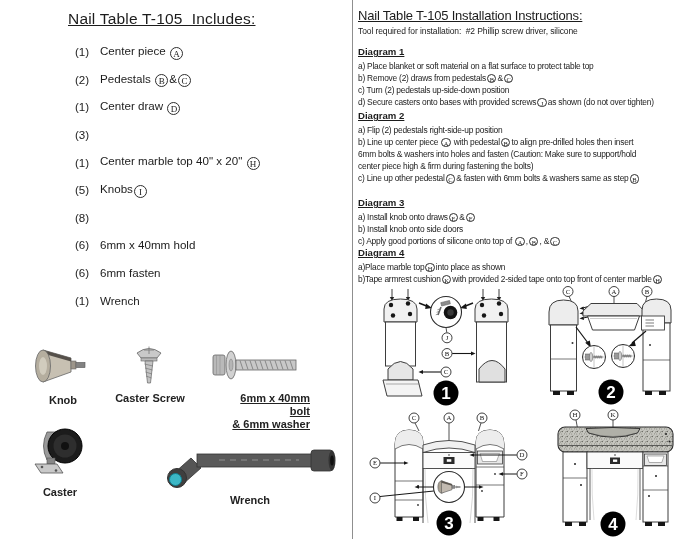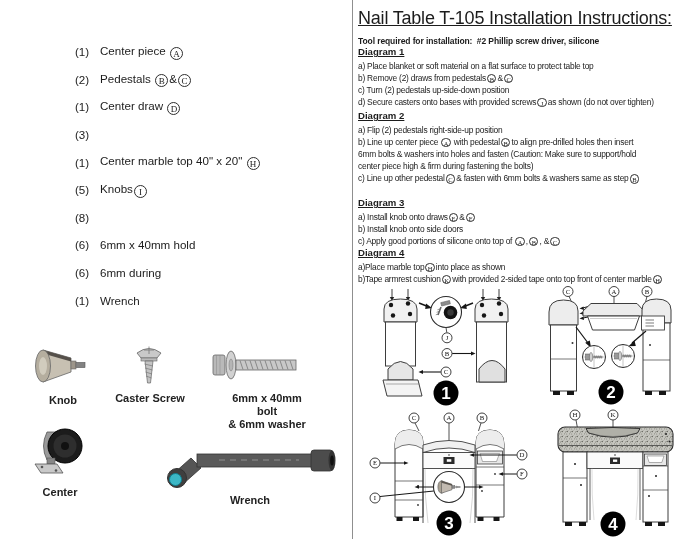--- a/index.html
+++ b/index.html
@@ -16,46 +16,47 @@
 
   .cl{display:inline-block;font-size:0.78em;width:1.45em;height:1.45em;line-height:1.4em;
       text-align:center;border:1px solid #2e2e2e;border-radius:50%;vertical-align:-0.18em;
       margin:0 1px;box-sizing:border-box;font-family:"Liberation Serif",serif;}
 
   figure.part{position:absolute;margin:0;text-align:center;}
   figure.part figcaption{font-weight:bold;font-size:11px;margin-top:2px;color:#222;}
   .fig-knob{left:28px;top:342px;width:70px;}
   .fig-screw{left:115px;top:342px;width:70px;}
   .fig-bolt{left:205px;top:342px;width:105px;}
-  .fig-bolt figcaption{text-align:center;padding-left:19px;line-height:13px;}
+  .fig-bolt figcaption{text-align:right;padding-left:19px;line-height:13px;text-decoration:underline;}
   .fig-caster{left:28px;top:422px;width:64px;}
   .fig-caster figcaption{margin-top:8px;}
   .fig-wrench{left:160px;top:436px;width:180px;}
 
   
-  .right-title{position:absolute;left:358px;top:8px;font-size:18px;letter-spacing:-0.2px;
+  .right-title{position:absolute;left:358px;top:8px;font-size:13px;letter-spacing:-0.2px;
                text-decoration:underline;white-space:pre;}
-  .tools{position:absolute;left:358px;top:36px;font-size:8.5px;letter-spacing:-0.1px;white-space:pre;font-weight:bold;}
+  .tools{position:absolute;left:358px;top:26px;font-size:8.5px;letter-spacing:-0.1px;white-space:pre;}
   .sec{position:absolute;left:358px;width:345px;}
   .sec h3{margin:0 0 2.5px 0;font-size:9.6px;font-weight:bold;text-decoration:underline;}
   .sec p{margin:0;font-size:8.4px;line-height:12.1px;letter-spacing:-0.22px;white-space:nowrap;}
   .sec1{top:46px}.sec2{top:110px}.sec3{top:197px}.sec4{top:247px}
 
   .diagrams{position:absolute;left:352px;top:285px;width:348px;height:254px;}
   .diag{position:absolute;}
   .d1{left:10px;top:3px}.d2{left:194px;top:0}.d3{left:10px;top:120px}.d4{left:194px;top:115px}
   svg{display:block;}
   figure.part svg{display:inline-block;}
 </style>
 </head>
 <body>
 
 <div class="page">
   <div class="vdivider"></div>
 
+  <div class="left-title">Nail Table T-105  Includes:</div>
 
   <div class="includes-list">
     <div class="inc-item">
         <span class="qty">(1)</span>
         <span class="lab">Center piece <span class="cl">A</span></span>
       </div>
     <div class="inc-item">
         <span class="qty">(2)</span>
         <span class="lab">Pedestals <span class="cl">B</span>&amp;<span class="cl">C</span></span>
       </div>
@@ -76,21 +77,21 @@
       </div>
     <div class="inc-item">
         <span class="qty">(8)</span>
       </div>
     <div class="inc-item">
         <span class="qty">(6)</span>
         <span class="lab">6mm x 40mm hold</span>
       </div>
     <div class="inc-item">
         <span class="qty">(6)</span>
-        <span class="lab">6mm during</span>
+        <span class="lab">6mm fasten</span>
       </div>
     <div class="inc-item">
         <span class="qty">(1)</span>
         <span class="lab">Wrench</span>
       </div>
   </div>
 
   <figure class="part fig-screw">
     <svg width="46" height="44" viewBox="0 0 46 44">
       <path d="M10,11 Q22,2 34,11 L30,16 L14,16 Z" fill="#c9c9c9" stroke="#666" stroke-width="0.8"></path>
@@ -154,21 +155,21 @@
     <svg width="58" height="58" viewBox="0 0 58 58">
       <path d="M16,10 Q9,24 16,38 L32,38 L32,10 Z" fill="#9a9a9a" stroke="#555" stroke-width="0.8"></path>
       <circle cx="34" cy="24" r="17" fill="#1c1c1c" stroke="#000"></circle>
       <circle cx="34" cy="24" r="11.5" fill="#2e2e2e"></circle>
       <circle cx="34" cy="24" r="4" fill="#111"></circle>
       <rect x="16" y="36" width="8" height="6" fill="#888" stroke="#555" stroke-width="0.6"></rect>
       <polygon points="4,42 26,42 32,51 10,51" fill="#c9c9c9" stroke="#555" stroke-width="0.8"></polygon>
       <circle cx="11" cy="45" r="1.3" fill="#555"></circle>
       <circle cx="25" cy="48.5" r="1.3" fill="#555"></circle>
     </svg>
-    <figcaption>Center</figcaption>
+    <figcaption>Caster</figcaption>
   </figure>
 
   <figure class="part fig-wrench">
     <svg width="178" height="52" viewBox="0 0 178 52">
       <path d="M40,32 L22,48 L12,38 L30,22 Z" fill="#555" stroke="#333" stroke-width="0.8"></path>
       <rect x="36" y="18" width="116" height="13" fill="#5a5a5a" stroke="#333" stroke-width="0.8"></rect>
       <line x1="58" y1="24" x2="138" y2="24" stroke="#8f8f8f" stroke-width="1.6" stroke-dasharray="6 5" opacity="0.7"></line>
       <rect x="150" y="14" width="22" height="21" rx="3" fill="#4c4c4c" stroke="#333" stroke-width="0.8"></rect>
       <ellipse cx="171" cy="24.5" rx="3.5" ry="10" fill="#333"></ellipse>
       <ellipse cx="171" cy="24.5" rx="1.8" ry="5" fill="#111"></ellipse>

